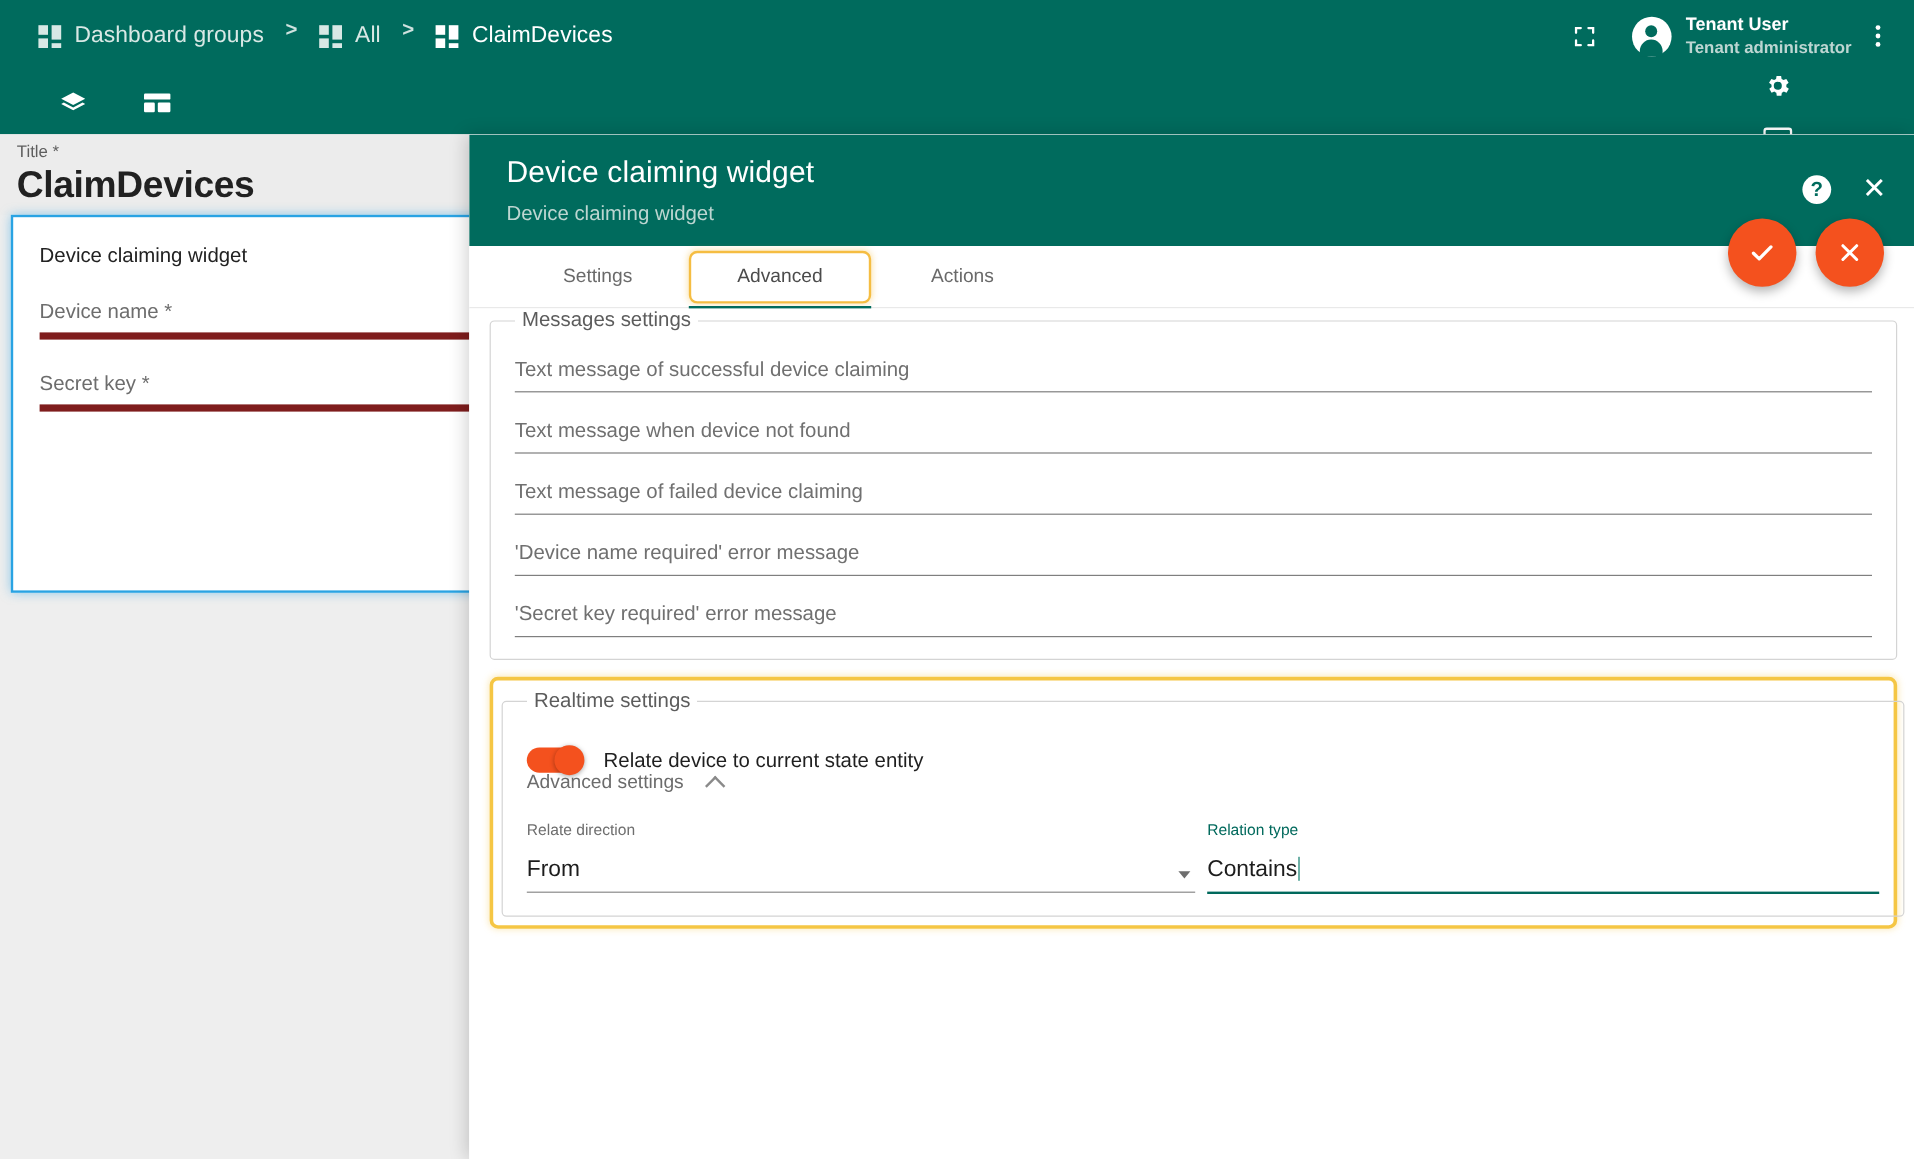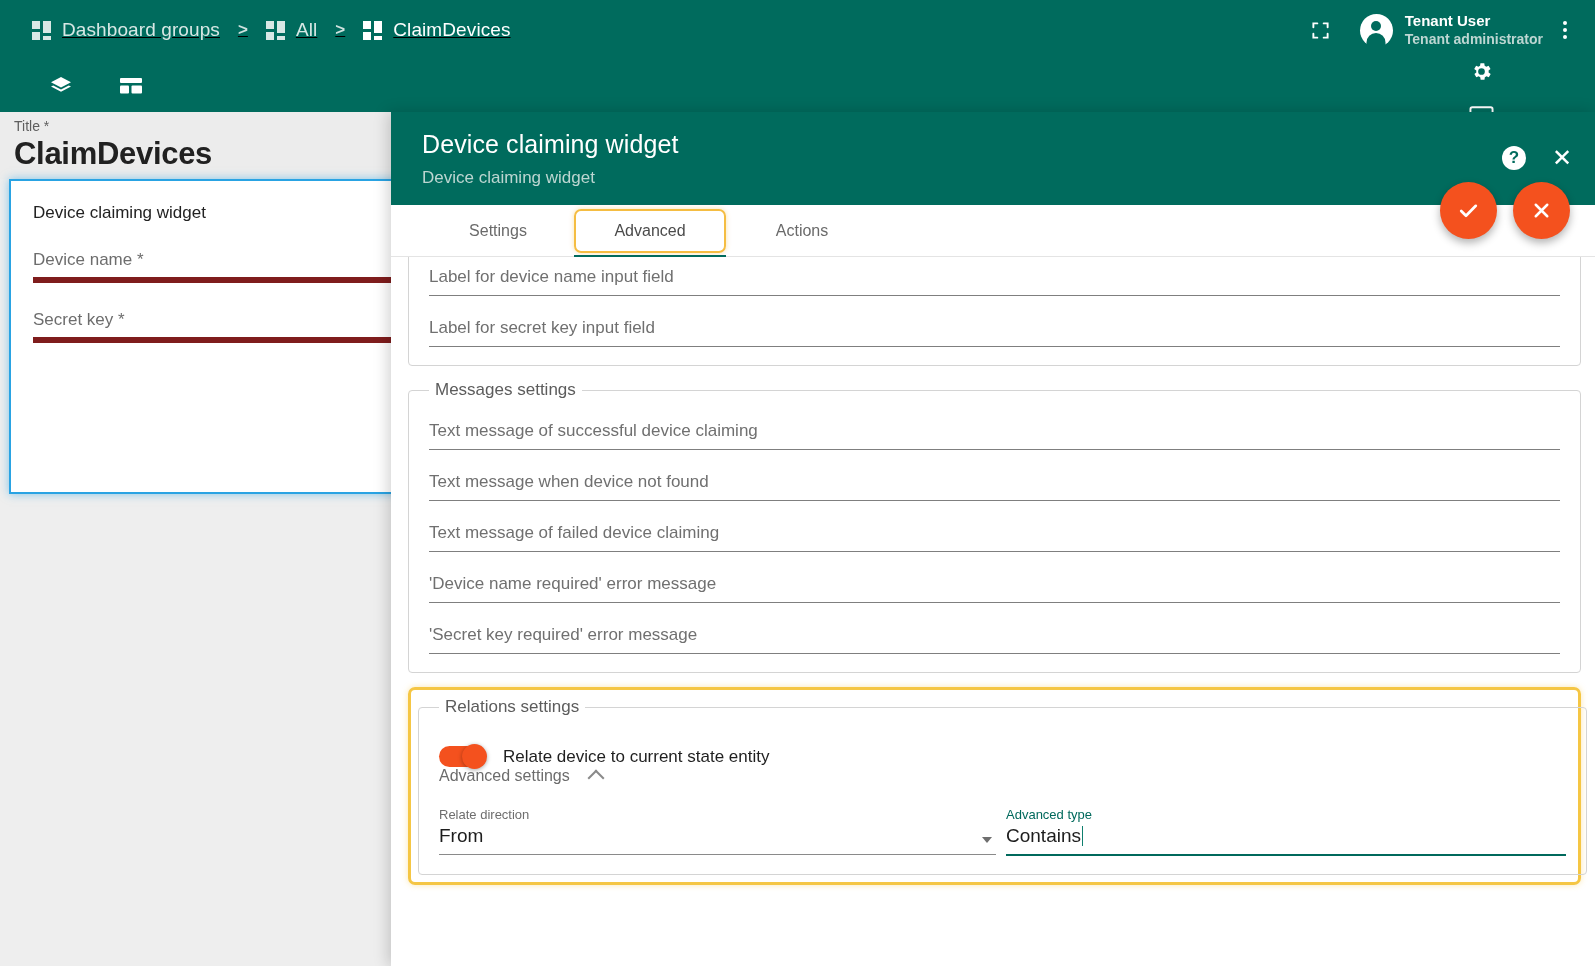--- a/index.html
+++ b/index.html
@@ -10,21 +10,21 @@
     overflow: hidden;
   }
   .app { position: relative; width: 1595px; height: 966px; }
 
   
   .topbar {
     position: absolute; left: 0; top: 0; width: 1595px; height: 60px;
     background: #006b5d;
     display: flex; align-items: center;
   }
-  .crumbs { display: flex; align-items: center; margin-left: 30px; gap: 0; text-decoration: underline; }
+  .crumbs { display: flex; margin-left: 30px; gap: 0; }
   .crumb {
     display: flex; align-items: center; gap: 11px;
     color: #d8e8e5; font-size: 19px; letter-spacing: .1px;
     padding: 4px 2px;
   }
   .crumb.active { color: #ffffff; }
   .crumb-sep { color: #cfe2df; font-size: 17px; margin: 0 16px; font-weight: 600; }
   .gridicon { display: inline-block; width: 19px; height: 19px; position: relative; flex: 0 0 auto; }
   .gridicon i {
     position: absolute; background: currentColor; display: block;
@@ -164,21 +164,21 @@
     content: ''; position: absolute; right: -2px; top: -2px; width: 25px; height: 25px;
     border-radius: 50%; background: #f4511e; box-shadow: 0 1px 4px rgba(0,0,0,.35);
   }
   .toggle-label { font-size: 17px; color: #1f1f1f; }
   .adv-link { display: flex; align-items: center; gap: 20px; color: #6c6c6c; font-size: 16px; cursor: pointer; }
 
   .two-col { display: flex; gap: 0; margin-top: 22px; }
   .col { position: relative; }
   .col.left { width: 557px; }
   .col.right { width: 560px; margin-left: 10px; }
-  .fl-label { font-size: 13px; color: #6e6e6e; margin-bottom: 3px; }
+  .fl-label { font-size: 13px; color: #6e6e6e; margin-bottom: 15px; }
   .fl-label.focused { color: #00695c; }
   .fl-value { font-size: 19px; color: #1d1d1d; padding-bottom: 7px; border-bottom: 1px solid #8a8a8a; }
   .fl-value.focused { border-bottom: 2px solid #00695c; }
   .sel-arrow {
     position: absolute; right: 4px; bottom: 13px; width: 0; height: 0;
     border-left: 5px solid transparent; border-right: 5px solid transparent;
     border-top: 6px solid #6e6e6e;
   }
   .caret {
     display: inline-block; width: 1px; height: 20px; background: #0f7f6e;
@@ -354,28 +354,20 @@
         <span>Advanced</span>
       </div>
       <div class="tab">
         <span>Actions</span>
       </div>
       <div class="tab-underline" style="left:183px"></div>
     </div>
 
     <div class="dlg-body">
 
-      <fieldset class="fs nolegend">
-        <div class="mfield">
-          <span class="ph">Label for device name input field</span>
-        </div>
-        <div class="mfield">
-          <span class="ph">Label for secret key input field</span>
-        </div>
-      </fieldset>
 
       <fieldset class="fs">
         <legend>Messages settings</legend>
         <div class="mfield">
           <span class="ph">Text message of successful device claiming</span>
         </div>
         <div class="mfield">
           <span class="ph">Text message when device not found</span>
         </div>
         <div class="mfield">
@@ -384,41 +376,41 @@
         <div class="mfield">
           <span class="ph">'Device name required' error message</span>
         </div>
         <div class="mfield">
           <span class="ph">'Secret key required' error message</span>
         </div>
       </fieldset>
 
       <div class="fs-outer-hl">
         <fieldset class="fs" style="margin:0">
-          <legend>Relations settings</legend>
+          <legend>Realtime settings</legend>
 
           <div class="rel-row">
             <div class="toggle-row">
               <div class="switch"></div>
               <span class="toggle-label">Relate device to current state entity</span>
             </div>
             <div class="adv-link">
               <span>Advanced settings</span>
               <span class="chev-up"></span>
             </div>
           </div>
 
           <div class="two-col">
             <div class="col left">
               <div class="fl-label">Relate direction</div>
               <div class="fl-value">From</div>
               <span class="sel-arrow"></span>
             </div>
             <div class="col right">
-              <div class="fl-label focused">Advanced type</div>
+              <div class="fl-label focused">Relation type</div>
               <div class="fl-value focused"><span>Contains</span><span class="caret"></span></div>
             </div>
           </div>
         </fieldset>
       </div>
 
     </div>
   </div>
 </div>
 

